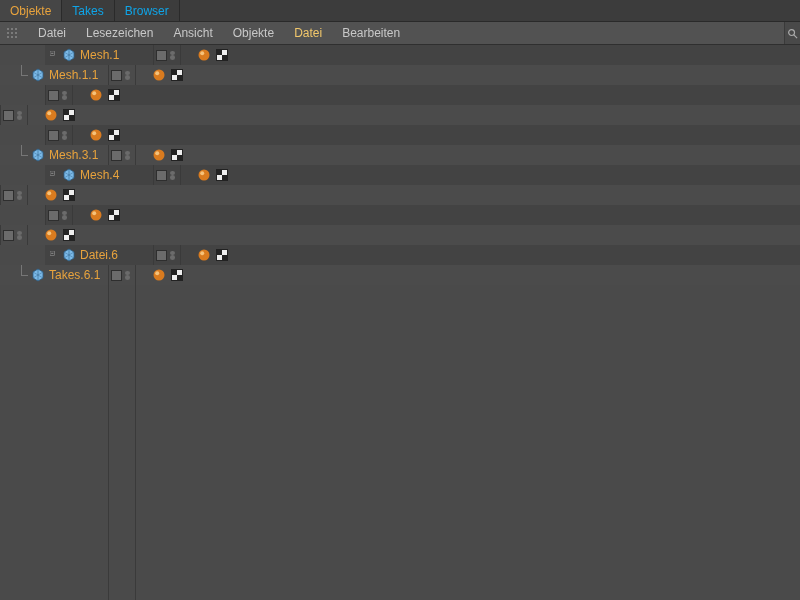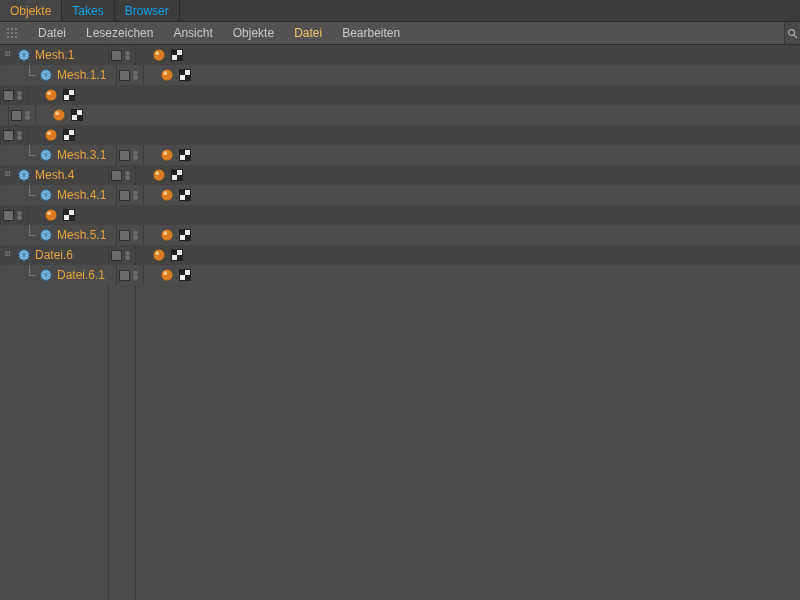--- a/index.html
+++ b/index.html
@@ -15,22 +15,22 @@
   .menubar .mini { width: 12px; height: 12px; display: inline-block; color:#888; }
   .menubar .item { color: #c8c8c8; cursor: pointer; }
   .menubar .item.active { color: #f1c76b; }
   .menubar .spacer { flex: 1; }
   .menubar .search { position:absolute; right:0; top:0; width:16px; height:22px; display:flex; align-items:center; justify-content:center; color:#999; background:#494949; border-left:1px solid #3a3a3a;}
 
   
   .panel { display:flex; flex-direction:column; height: calc(600px - 44px); }
   .rows { display:flex; flex-direction:column; }
   .row { display:flex; align-items:center; height:20px; }
-  .row.dark { background:#434343; }
-  .row.light { background:#4b4b4b;margin-left:8px; }
+  .row.dark { background:#434343;margin-left:45px; }
+  .row.light { background:#4b4b4b; }
 
   .treecell { width: 108px; display:flex; align-items:center; height:100%; padding-left:4px; }
   .treecell.child { padding-left: 18px; }
   .expander { width: 10px; height:10px; margin-right:3px; display:inline-flex; align-items:center; justify-content:center; color:#aaa; cursor:pointer;}
   .expander svg { width:8px; height:8px; }
   .elbow { width: 10px; height:100%; position:relative; margin-right:3px; }
   .elbow::before { content:""; position:absolute; left:3px; top:0; height:50%; border-left:1px solid #777; }
   .elbow::after  { content:""; position:absolute; left:3px; top:50%; width:7px; border-top:1px solid #777; }
 
   .objicon { width:14px; height:14px; margin-right:4px; display:inline-flex; align-items:center; justify-content:center;}
@@ -278,143 +278,125 @@
             </svg>
           </span>
     <span class="tag">
             <svg viewBox="0 0 14 14">
               <use href="#svg-uvw"></use>
             </svg>
           </span>
   </div>
       </div>
       <div class="row light">
+        <div class="togglecell">
+    <span class="layerbox"></span>
+    <span class="dots">
+            <span></span>
+            <span></span>
+          </span>
+  </div>
+        <div class="tagcell">
+    <span class="tag">
+            <svg viewBox="0 0 14 14">
+              <use href="#svg-phong"></use>
+            </svg>
+          </span>
+    <span class="tag">
+            <svg viewBox="0 0 14 14">
+              <use href="#svg-uvw"></use>
+            </svg>
+          </span>
+  </div>
+      </div>
+      <div class="row dark">
+        <div class="togglecell">
+    <span class="layerbox"></span>
+    <span class="dots">
+            <span></span>
+            <span></span>
+          </span>
+  </div>
+        <div class="tagcell">
+    <span class="tag">
+            <svg viewBox="0 0 14 14">
+              <use href="#svg-phong"></use>
+            </svg>
+          </span>
+    <span class="tag">
+            <svg viewBox="0 0 14 14">
+              <use href="#svg-uvw"></use>
+            </svg>
+          </span>
+  </div>
+      </div>
+      <div class="row light">
+        <div class="togglecell">
+    <span class="layerbox"></span>
+    <span class="dots">
+            <span></span>
+            <span></span>
+          </span>
+  </div>
+        <div class="tagcell">
+    <span class="tag">
+            <svg viewBox="0 0 14 14">
+              <use href="#svg-phong"></use>
+            </svg>
+          </span>
+    <span class="tag">
+            <svg viewBox="0 0 14 14">
+              <use href="#svg-uvw"></use>
+            </svg>
+          </span>
+  </div>
+      </div>
+      <div class="row dark">
+        <div class="treecell">
+       <span class="expander">
+            <svg viewBox="0 0 14 14">
+              <use href="#svg-minus"></use>
+            </svg>
+          </span>
+       <span class="objicon">
+            <svg viewBox="0 0 14 14">
+              <use href="#svg-poly"></use>
+            </svg>
+          </span>
+       <span class="name">Datei.6</span>
+     </div>
+        <div class="togglecell">
+    <span class="layerbox"></span>
+    <span class="dots">
+            <span></span>
+            <span></span>
+          </span>
+  </div>
+        <div class="tagcell">
+    <span class="tag">
+            <svg viewBox="0 0 14 14">
+              <use href="#svg-phong"></use>
+            </svg>
+          </span>
+    <span class="tag">
+            <svg viewBox="0 0 14 14">
+              <use href="#svg-uvw"></use>
+            </svg>
+          </span>
+  </div>
+      </div>
+      <div class="row light">
         <div class="treecell child">
        <span class="elbow"></span>
        <span class="objicon">
             <svg viewBox="0 0 14 14">
               <use href="#svg-poly"></use>
             </svg>
           </span>
-       <span class="name">Mesh.4.1</span>
-     </div>
-        <div class="togglecell">
-    <span class="layerbox"></span>
-    <span class="dots">
-            <span></span>
-            <span></span>
-          </span>
-  </div>
-        <div class="tagcell">
-    <span class="tag">
-            <svg viewBox="0 0 14 14">
-              <use href="#svg-phong"></use>
-            </svg>
-          </span>
-    <span class="tag">
-            <svg viewBox="0 0 14 14">
-              <use href="#svg-uvw"></use>
-            </svg>
-          </span>
-  </div>
-      </div>
-      <div class="row dark">
-        <div class="togglecell">
-    <span class="layerbox"></span>
-    <span class="dots">
-            <span></span>
-            <span></span>
-          </span>
-  </div>
-        <div class="tagcell">
-    <span class="tag">
-            <svg viewBox="0 0 14 14">
-              <use href="#svg-phong"></use>
-            </svg>
-          </span>
-    <span class="tag">
-            <svg viewBox="0 0 14 14">
-              <use href="#svg-uvw"></use>
-            </svg>
-          </span>
-  </div>
-      </div>
-      <div class="row light">
-        <div class="treecell child">
-       <span class="elbow"></span>
-       <span class="objicon">
-            <svg viewBox="0 0 14 14">
-              <use href="#svg-poly"></use>
-            </svg>
-          </span>
-       <span class="name">Mesh.5.1</span>
-     </div>
-        <div class="togglecell">
-    <span class="layerbox"></span>
-    <span class="dots">
-            <span></span>
-            <span></span>
-          </span>
-  </div>
-        <div class="tagcell">
-    <span class="tag">
-            <svg viewBox="0 0 14 14">
-              <use href="#svg-phong"></use>
-            </svg>
-          </span>
-    <span class="tag">
-            <svg viewBox="0 0 14 14">
-              <use href="#svg-uvw"></use>
-            </svg>
-          </span>
-  </div>
-      </div>
-      <div class="row dark">
-        <div class="treecell">
-       <span class="expander">
-            <svg viewBox="0 0 14 14">
-              <use href="#svg-minus"></use>
-            </svg>
-          </span>
-       <span class="objicon">
-            <svg viewBox="0 0 14 14">
-              <use href="#svg-poly"></use>
-            </svg>
-          </span>
-       <span class="name">Datei.6</span>
-     </div>
-        <div class="togglecell">
-    <span class="layerbox"></span>
-    <span class="dots">
-            <span></span>
-            <span></span>
-          </span>
-  </div>
-        <div class="tagcell">
-    <span class="tag">
-            <svg viewBox="0 0 14 14">
-              <use href="#svg-phong"></use>
-            </svg>
-          </span>
-    <span class="tag">
-            <svg viewBox="0 0 14 14">
-              <use href="#svg-uvw"></use>
-            </svg>
-          </span>
-  </div>
-      </div>
-      <div class="row light">
-        <div class="treecell child">
-       <span class="elbow"></span>
-       <span class="objicon">
-            <svg viewBox="0 0 14 14">
-              <use href="#svg-poly"></use>
-            </svg>
-          </span>
-       <span class="name">Datei.6.1</span>
+       <span class="name">Takes.6.1</span>
      </div>
         <div class="togglecell">
     <span class="layerbox"></span>
     <span class="dots">
             <span></span>
             <span></span>
           </span>
   </div>
         <div class="tagcell">
     <span class="tag">

